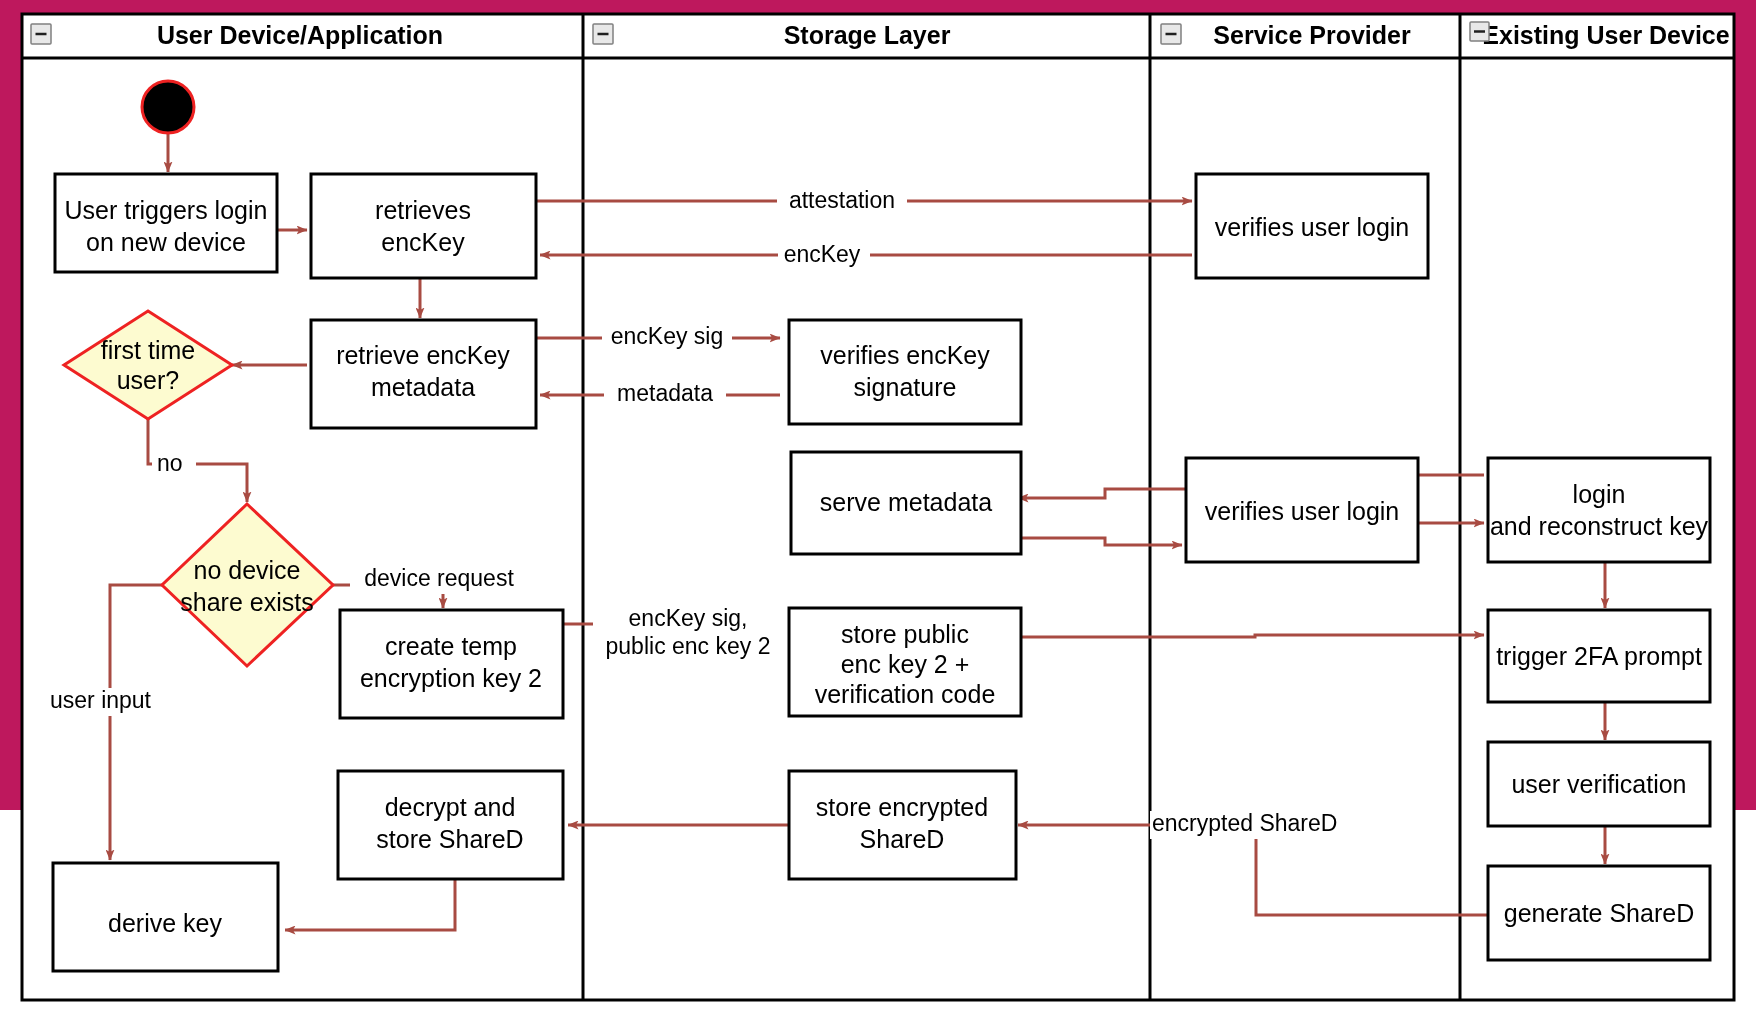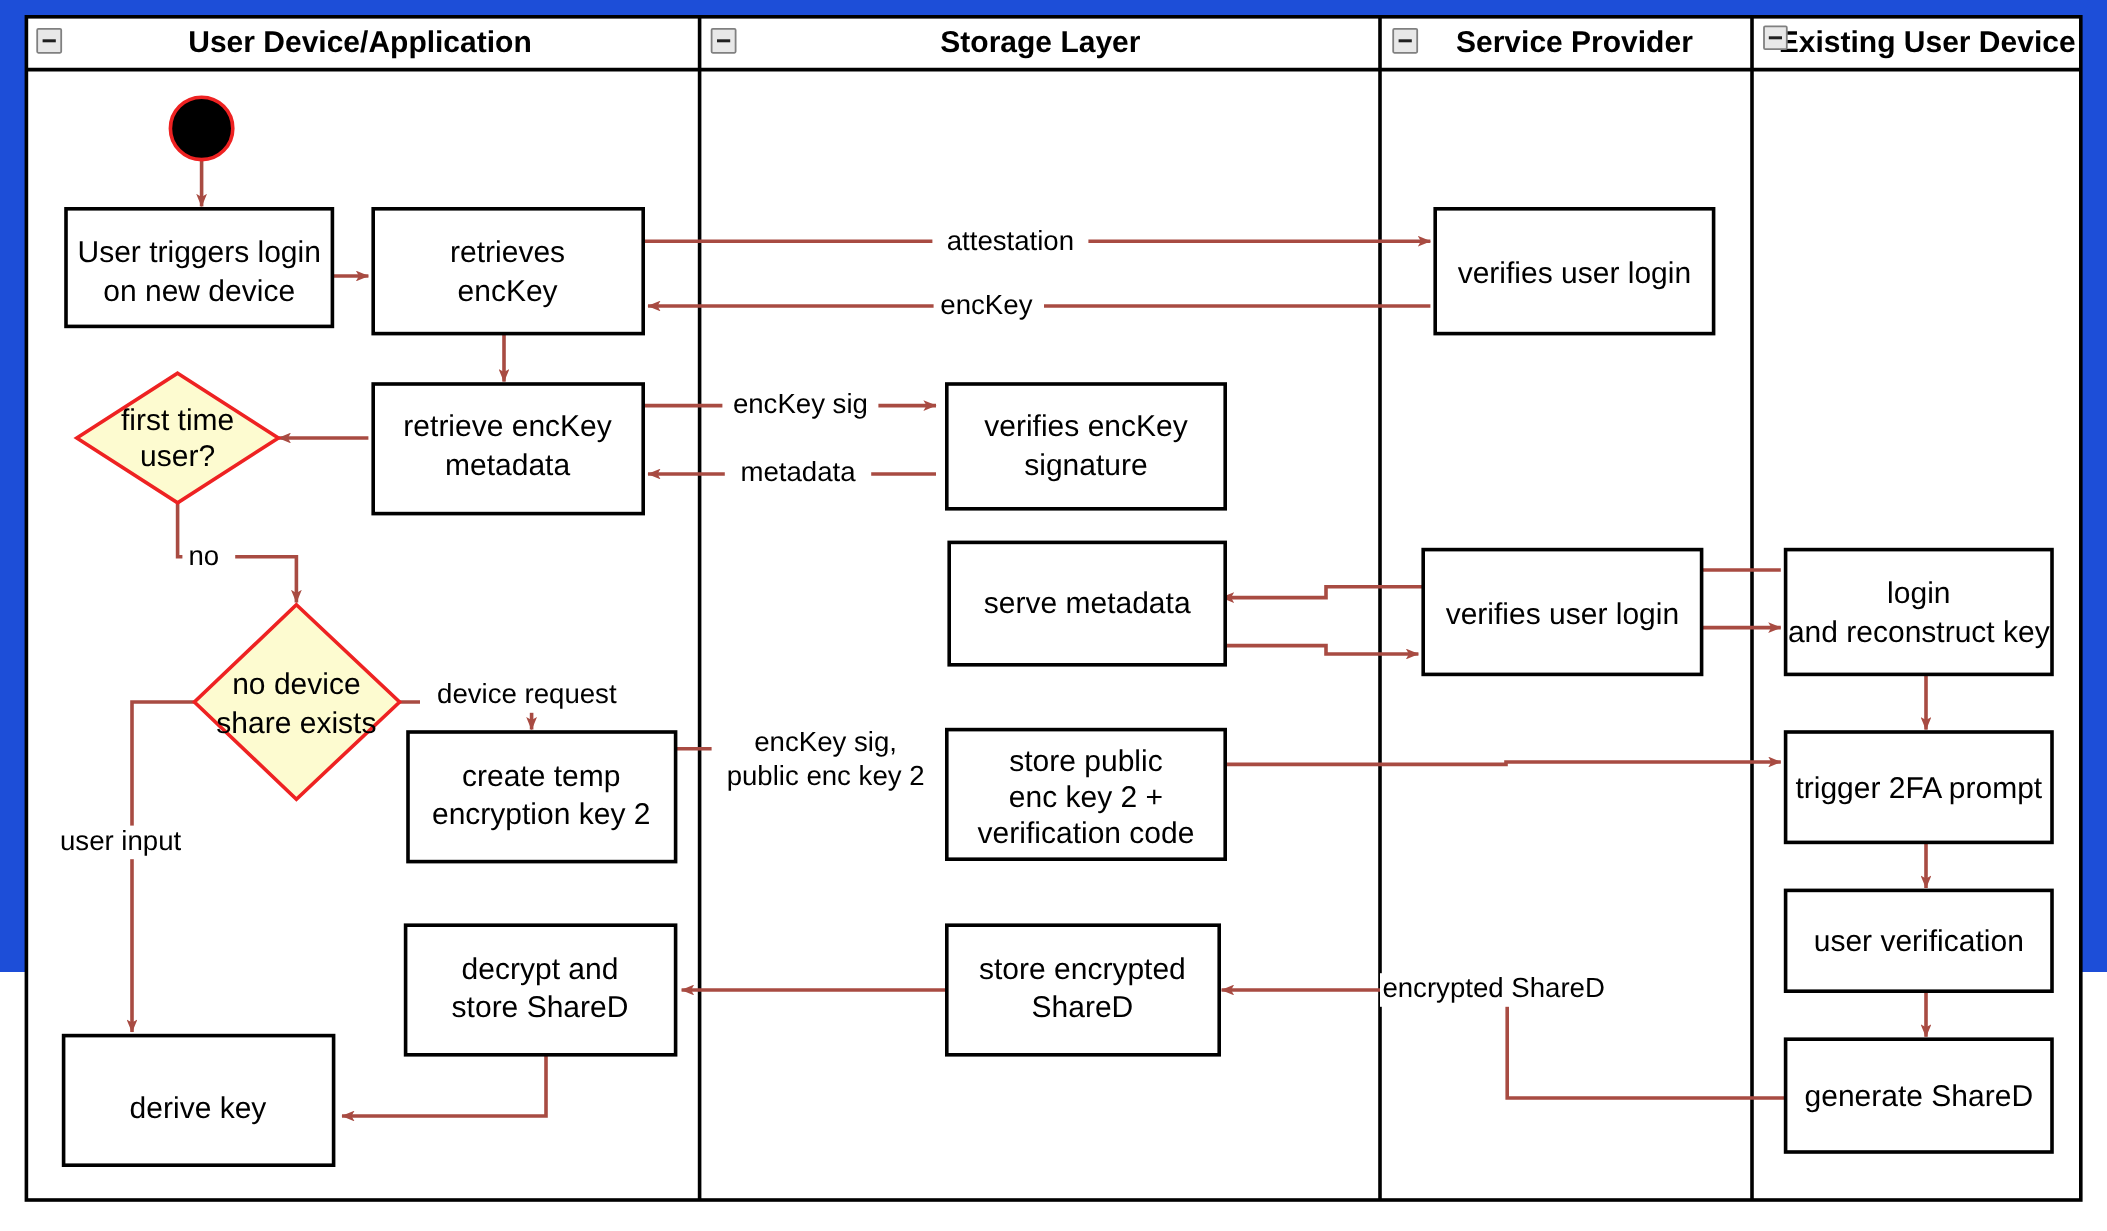--- a/index.html
+++ b/index.html
@@ -10,21 +10,21 @@
   body {
     font-family: "Liberation Sans", sans-serif;
     width: 1756px;
     height: 1026px;
     overflow: hidden;
   }
   #diagram-root {
     position: relative;
     width: 1756px;
     height: 810px;
-    background: #1d4ed8;
+    background: #be185d;
   }
   svg.diagram-svg {
     position: absolute;
     top: 0;
     left: 0;
     width: 1756px;
     height: 1026px;
     display: block;
   }
   .lane-title {

